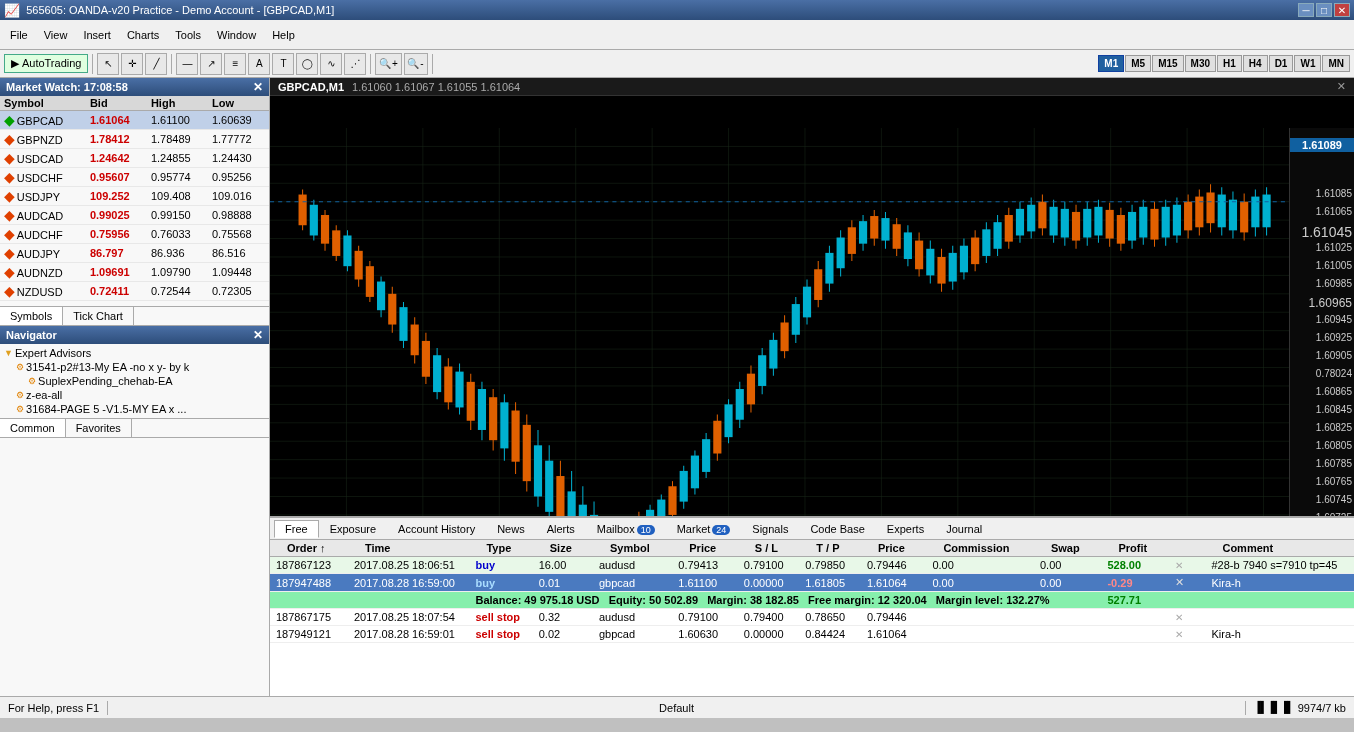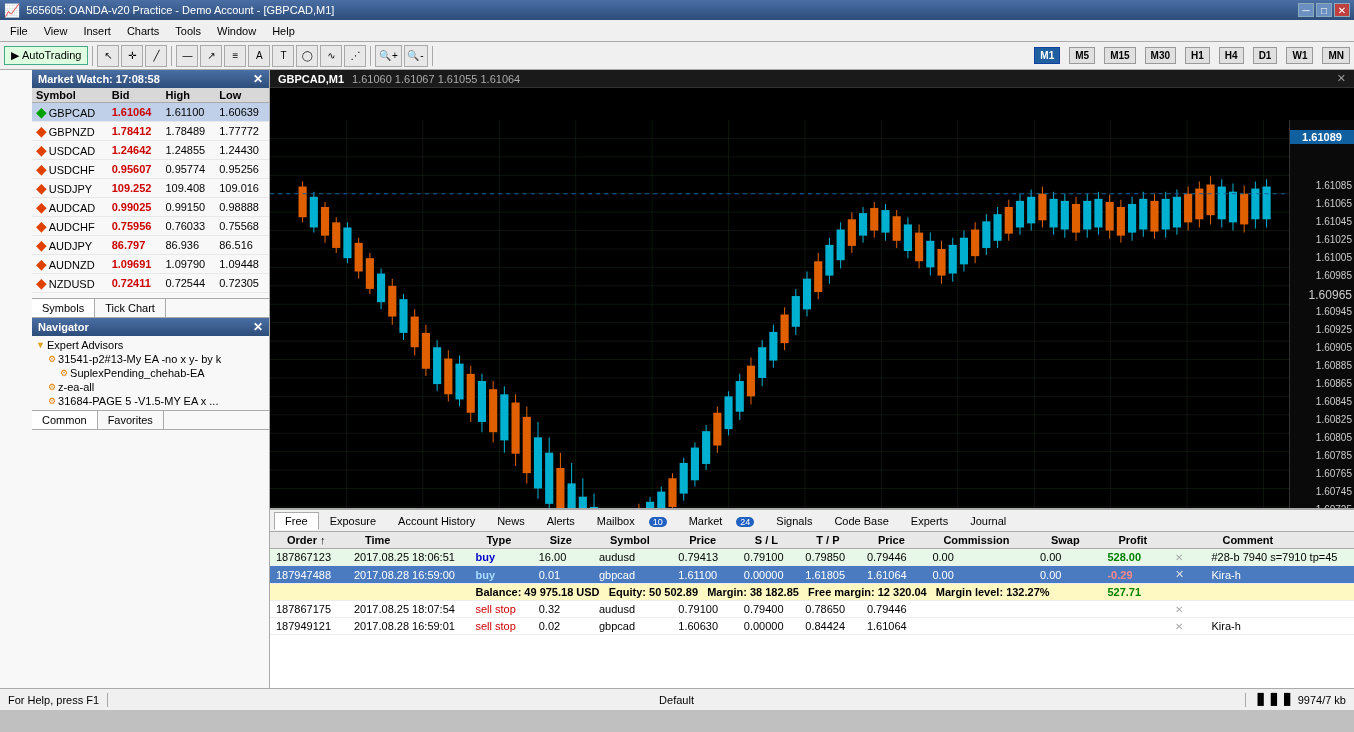--- a/index.html
+++ b/index.html
@@ -5,39 +5,39 @@
     * { margin: 0; padding: 0; box-sizing: border-box; }
     body { font-family: 'Segoe UI', Tahoma, Geneva, Verdana, sans-serif; font-size: 11px; background: #c0c0c0; overflow: hidden; width: 1354px; height: 732px; }
     
     
     .title-bar { background: linear-gradient(to bottom, #4a6fa5, #2d4d7a); color: white; height: 20px; display: flex; align-items: center; padding: 0 4px; font-size: 11px; }
     .title-bar-controls { margin-left: auto; display: flex; gap: 2px; }
     .title-btn { width: 16px; height: 14px; display: flex; align-items: center; justify-content: center; font-size: 10px; cursor: pointer; background: #6a8fc0; color: white; border: 1px solid #8ab; }
     .title-btn.close { background: #c04040; }
     
     
-    .menu-bar { background: #f0f0f0; border-bottom: 1px solid #aaa; height: 22px; display: flex; align-items: center; padding: 0 2px; }
+    .menu-bar { background: #f0f0f0; border-bottom: 1px solid #aaa; height: 30px; display: flex; align-items: center; padding: 0 2px; }
     .menu-item { padding: 2px 8px; cursor: pointer; font-size: 11px; }
     
     
     .toolbar { background: #f0f0f0; border-bottom: 1px solid #aaa; height: 28px; display: flex; align-items: center; padding: 0 4px; gap: 2px; }
     .toolbar-btn { height: 22px; min-width: 22px; background: #e8e8e8; border: 1px solid #aaa; cursor: pointer; display: flex; align-items: center; justify-content: center; font-size: 10px; padding: 0 3px; }
     .toolbar-sep { width: 1px; height: 20px; background: #aaa; margin: 0 2px; }
     .autotrading-btn { background: #e0ffe0; border: 1px solid #4a8; padding: 2px 6px; font-size: 11px; cursor: pointer; }
     
     
-    .tf-bar { display: flex; align-items: center; gap: 9px; margin-left: auto; }
+    .tf-bar { display: flex; align-items: center; gap: 1px; margin-left: auto; }
     .tf-btn { padding: 2px 5px; background: #e0e0e0; border: 1px solid #999; cursor: pointer; font-size: 10px; font-weight: bold; }
     .tf-btn.active { background: #2060a0; color: white; border-color: #1040a0; }
     
     
     .main-area { display: flex; height: calc(732px - 20px - 22px - 28px - 22px - 22px); }
     
     
-    .left-panel { width: 270px; display: flex; flex-direction: column; background: #f8f8f8; border-right: 1px solid #aaa; flex-shrink: 0; padding-left: 32px; }
+    .left-panel { width: 270px; display: flex; flex-direction: column; background: #f8f8f8; border-right: 1px solid #aaa; flex-shrink: 0; }
     
     
     .market-watch { flex: 0 0 auto; border-bottom: 1px solid #aaa; }
     .panel-header { background: linear-gradient(to bottom, #4a6fa5, #2d4d7a); color: white; padding: 2px 6px; font-size: 11px; font-weight: bold; display: flex; align-items: center; justify-content: space-between; }
     .panel-close { cursor: pointer; font-size: 12px; }
     .market-watch-table { width: 100%; border-collapse: collapse; }
     .market-watch-table th { background: #d8d8d8; border-bottom: 1px solid #aaa; padding: 1px 4px; text-align: left; font-size: 11px; font-weight: bold; }
     .market-watch-table td { padding: 1px 4px; font-size: 11px; border-bottom: 1px solid #e8e8e8; }
     .mw-symbol { color: #000; }
     .mw-bid { color: #cc0000; font-weight: bold; }
@@ -68,32 +68,32 @@
     .chart-close { color: #999; cursor: pointer; margin-left: auto; }
     .chart-main { flex: 1; position: relative; background: #000; display: flex; margin-top: 32px; }
     .chart-canvas { flex: 1; position: relative; overflow: hidden; }
     .chart-price-axis { width: 65px; background: #0a0a0a; border-left: 1px solid #333; display: flex; flex-direction: column; }
     
     
     .bottom-panel { height: 180px; background: #fff; border-top: 2px solid #aaa; display: flex; flex-direction: column; }
     .bottom-tabs { height: 22px; background: #f0f0f0; border-bottom: 1px solid #aaa; display: flex; align-items: center; padding: 0 4px; }
     .bottom-tab { padding: 2px 10px; font-size: 11px; cursor: pointer; border: 1px solid transparent; }
     .bottom-tab.active { background: #fff; border-color: #aaa #aaa #fff #aaa; margin-bottom: -1px; }
-    .bottom-tab-badge { background: #2060c0; color: white; border-radius: 8px; padding: 0 4px; font-size: 9px; margin-left: 14px; }
+    .bottom-tab-badge { background: #2060c0; color: white; border-radius: 8px; padding: 0 4px; font-size: 9px; margin-left: 2px; }
     
     
     .trade-table { width: 100%; border-collapse: collapse; font-size: 11px; }
     .trade-table th { background: #e8e8e8; border-bottom: 1px solid #aaa; padding: 2px 17px; text-align: left; font-weight: bold; white-space: nowrap; position: sticky; top: 0; }
     .trade-table td { padding: 2px 6px; border-bottom: 1px solid #eee; white-space: nowrap; }
     .trade-row.buy-row { background: #e8f8e8; }
-    .trade-row.balance-row { background: #fef9c3; font-weight: bold; }
+    .trade-row.balance-row { background: #86efac; font-weight: bold; }
     .trade-close-btn { color: #aaa; cursor: pointer; font-size: 10px; }
     .profit-positive { color: #008000; font-weight: bold; }
     .buy-type { color: #0000cc; font-weight: bold; }
-    .sell-type { color: #cc0000; font-weight: normal; }
+    .sell-type { color: #cc0000; font-weight: bold; }
     .bottom-content { flex: 1; overflow: auto; }
     
     
     .status-bar { height: 22px; background: #f0f0f0; border-top: 1px solid #aaa; display: flex; align-items: center; padding: 0 8px; font-size: 11px; }
     .status-divider { width: 1px; height: 14px; background: #aaa; margin: 0 8px; }
     
     
     .chart-svg { width: 100%; height: 100%; }
     
     .mw-scroll { height: 210px; overflow: hidden; }
@@ -555,29 +555,29 @@
             </g>
 
             <line x1="0" y1="72" x2="1000" y2="72" stroke="#1060a0" stroke-width="1" stroke-dasharray="4,4"></line>
           </svg>
         </div>
 
         <div class="chart-price-axis" style="position:relative; overflow:hidden;">
           <div style="background:#1060a0; color:white; padding:1px 4px; font-size:11px; font-weight:bold; text-align:center; position:absolute; top:10px; right:0; width:100%;">1.61089</div>
           <div style="position:absolute; top:60px; right:2px; color:#ccc; font-size:10px;">1.61085</div>
           <div style="position:absolute; top:78px; right:2px; color:#ccc; font-size:10px;">1.61065</div>
-          <div style="position:absolute; top:96px; right:2px; color:#ccc; font-size:10px;text-align:right;">1.61045</div>
+          <div style="position:absolute; top:96px; right:2px; color:#ccc; font-size:14px;text-align:right;">1.61045</div>
           <div style="position:absolute; top:114px; right:2px; color:#ccc; font-size:10px;">1.61025</div>
           <div style="position:absolute; top:132px; right:2px; color:#ccc; font-size:10px;">1.61005</div>
           <div style="position:absolute; top:150px; right:2px; color:#ccc; font-size:10px;">1.60985</div>
           <div style="position:absolute; top:168px; right:2px; color:#ccc; font-size:12px;">1.60965</div>
           <div style="position:absolute; top:186px; right:2px; color:#ccc; font-size:10px;">1.60945</div>
           <div style="position:absolute; top:204px; right:2px; color:#ccc; font-size:10px;">1.60925</div>
           <div style="position:absolute; top:222px; right:2px; color:#ccc; font-size:10px;">1.60905</div>
-          <div style="position:absolute; top:240px; right:2px; color:#ccc; font-size:10px;">1.60885</div>
+          <div style="position:absolute; top:240px; right:2px; color:#ccc; font-size:10px;">0.78024</div>
           <div style="position:absolute; top:258px; right:2px; color:#ccc; font-size:10px;">1.60865</div>
           <div style="position:absolute; top:276px; right:2px; color:#ccc; font-size:10px;">1.60845</div>
           <div style="position:absolute; top:294px; right:2px; color:#ccc; font-size:10px;">1.60825</div>
           <div style="position:absolute; top:312px; right:2px; color:#ccc; font-size:10px;">1.60805</div>
           <div style="position:absolute; top:330px; right:2px; color:#ccc; font-size:10px;">1.60785</div>
           <div style="position:absolute; top:348px; right:2px; color:#ccc; font-size:10px;">1.60765</div>
           <div style="position:absolute; top:366px; right:2px; color:#ccc; font-size:10px;">1.60745</div>
           <div style="position:absolute; top:384px; right:2px; color:#ccc; font-size:10px;">1.60725</div>
           <div style="background:#1060a0; color:white; padding:1px 4px; font-size:11px; font-weight:bold; text-align:center; position:absolute; top:398px; right:0; width:100%;">1.61064</div>
           <div style="position:absolute; top:414px; right:2px; color:#ccc; font-size:10px;">1.60685</div>

